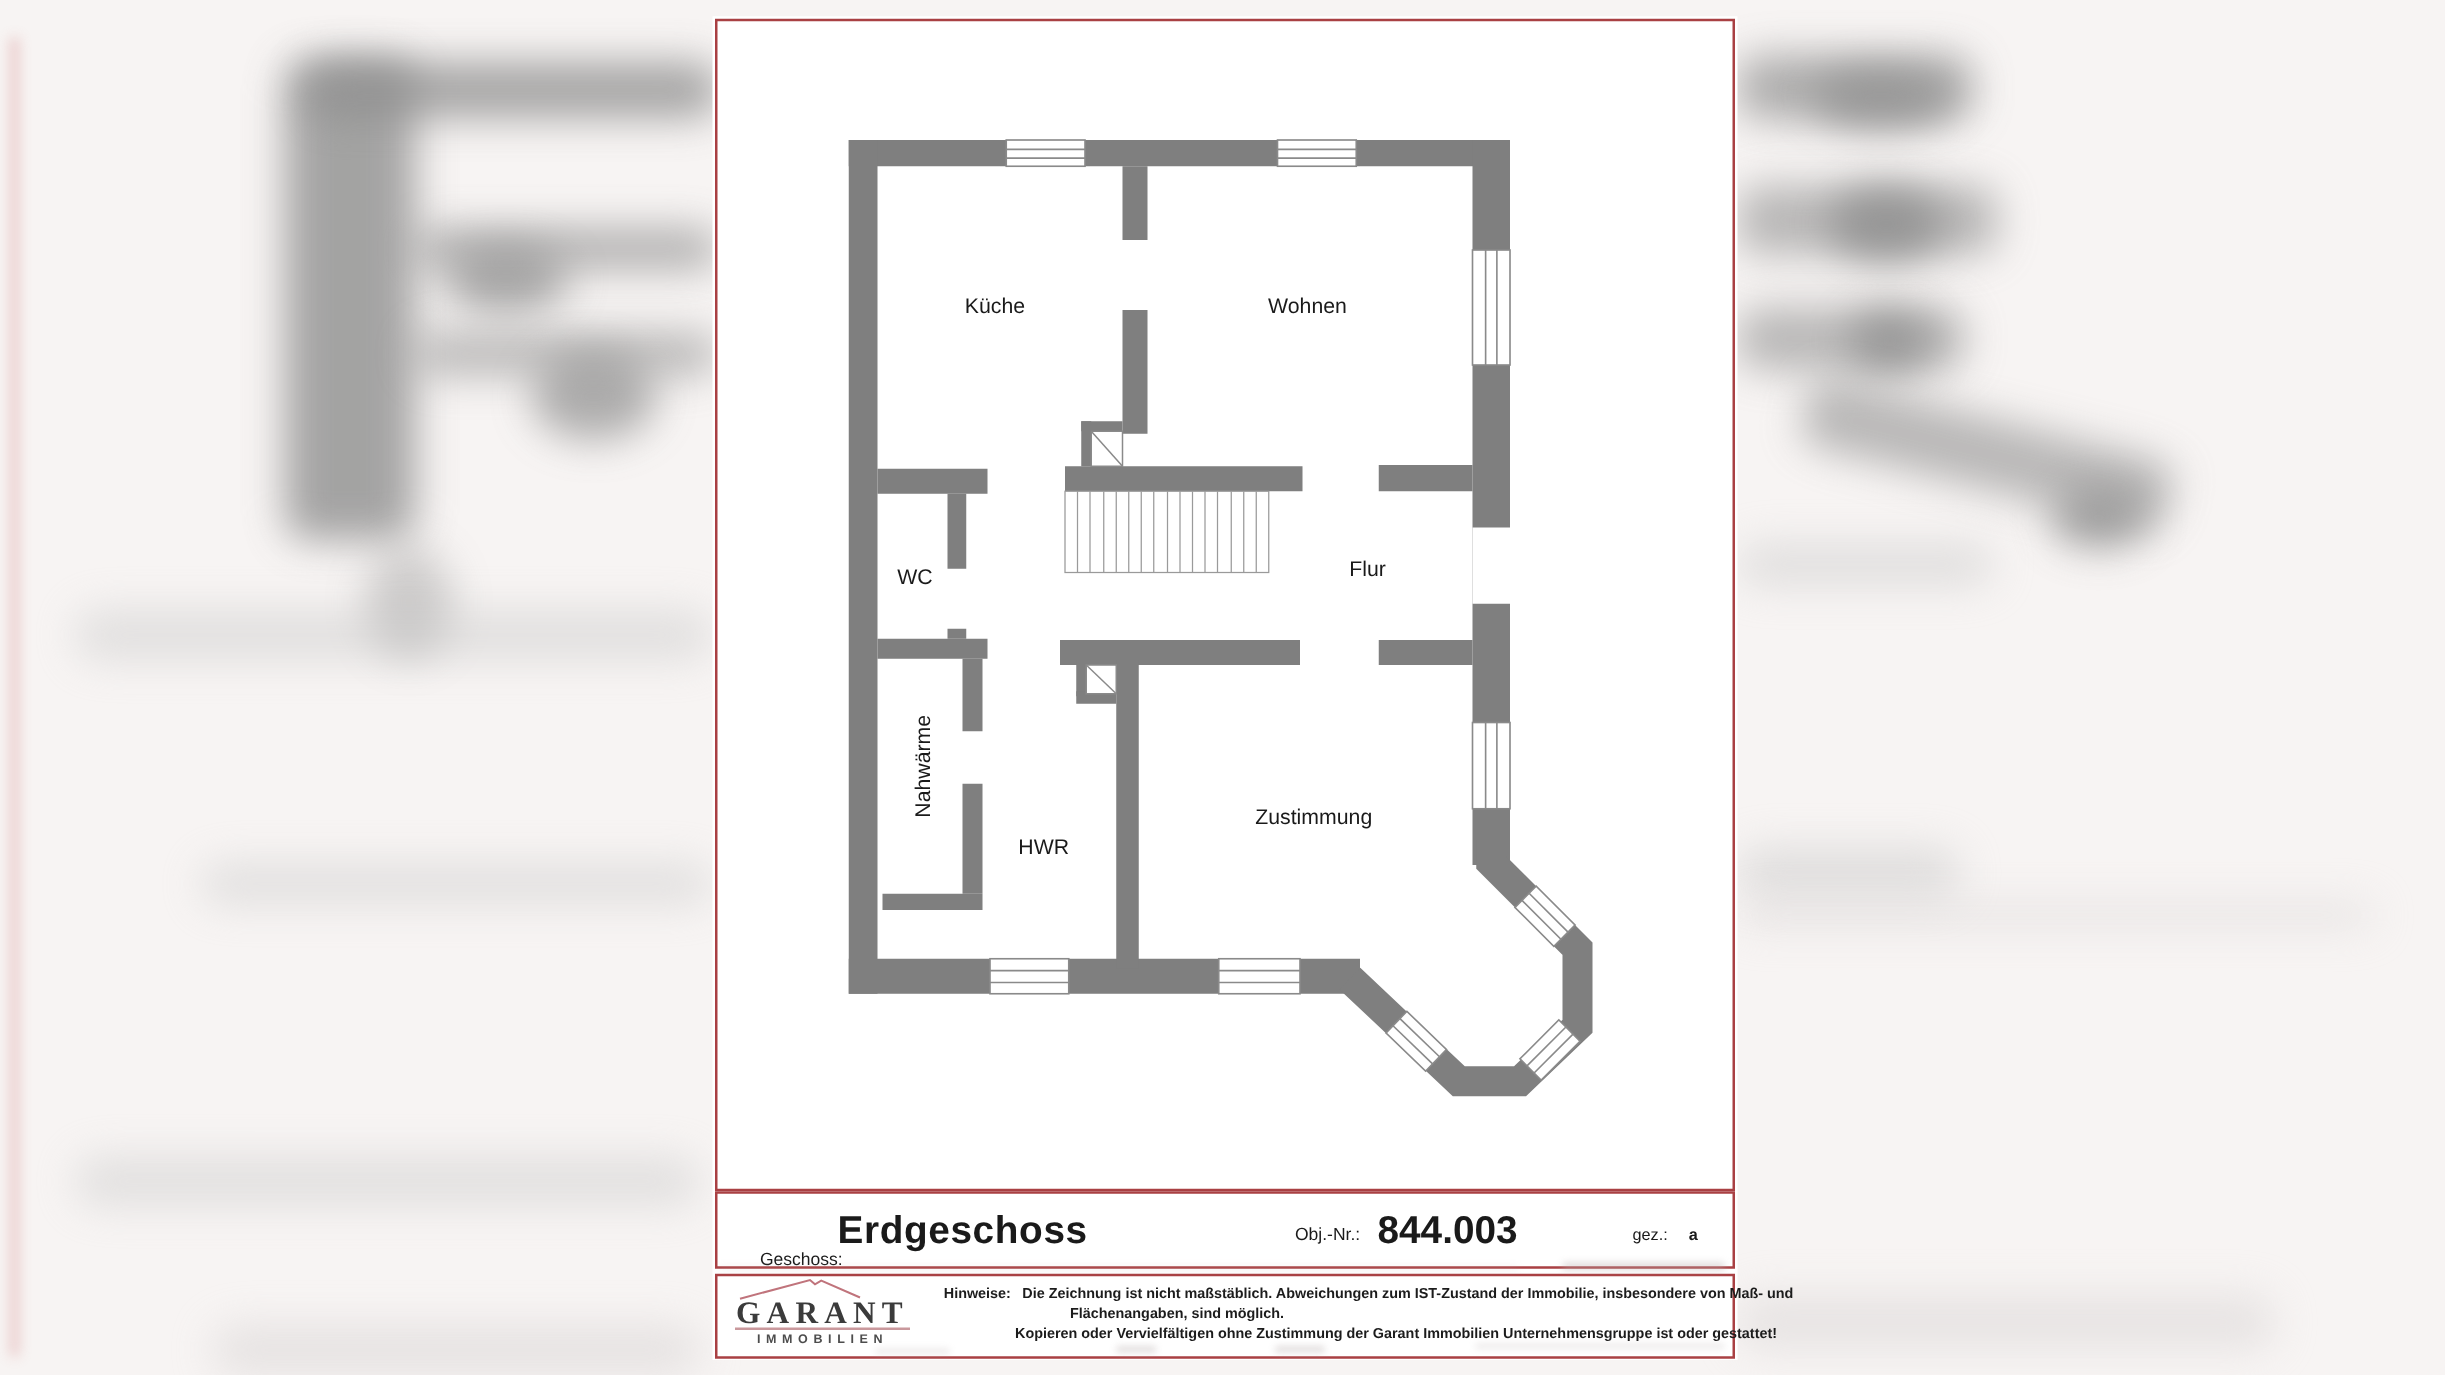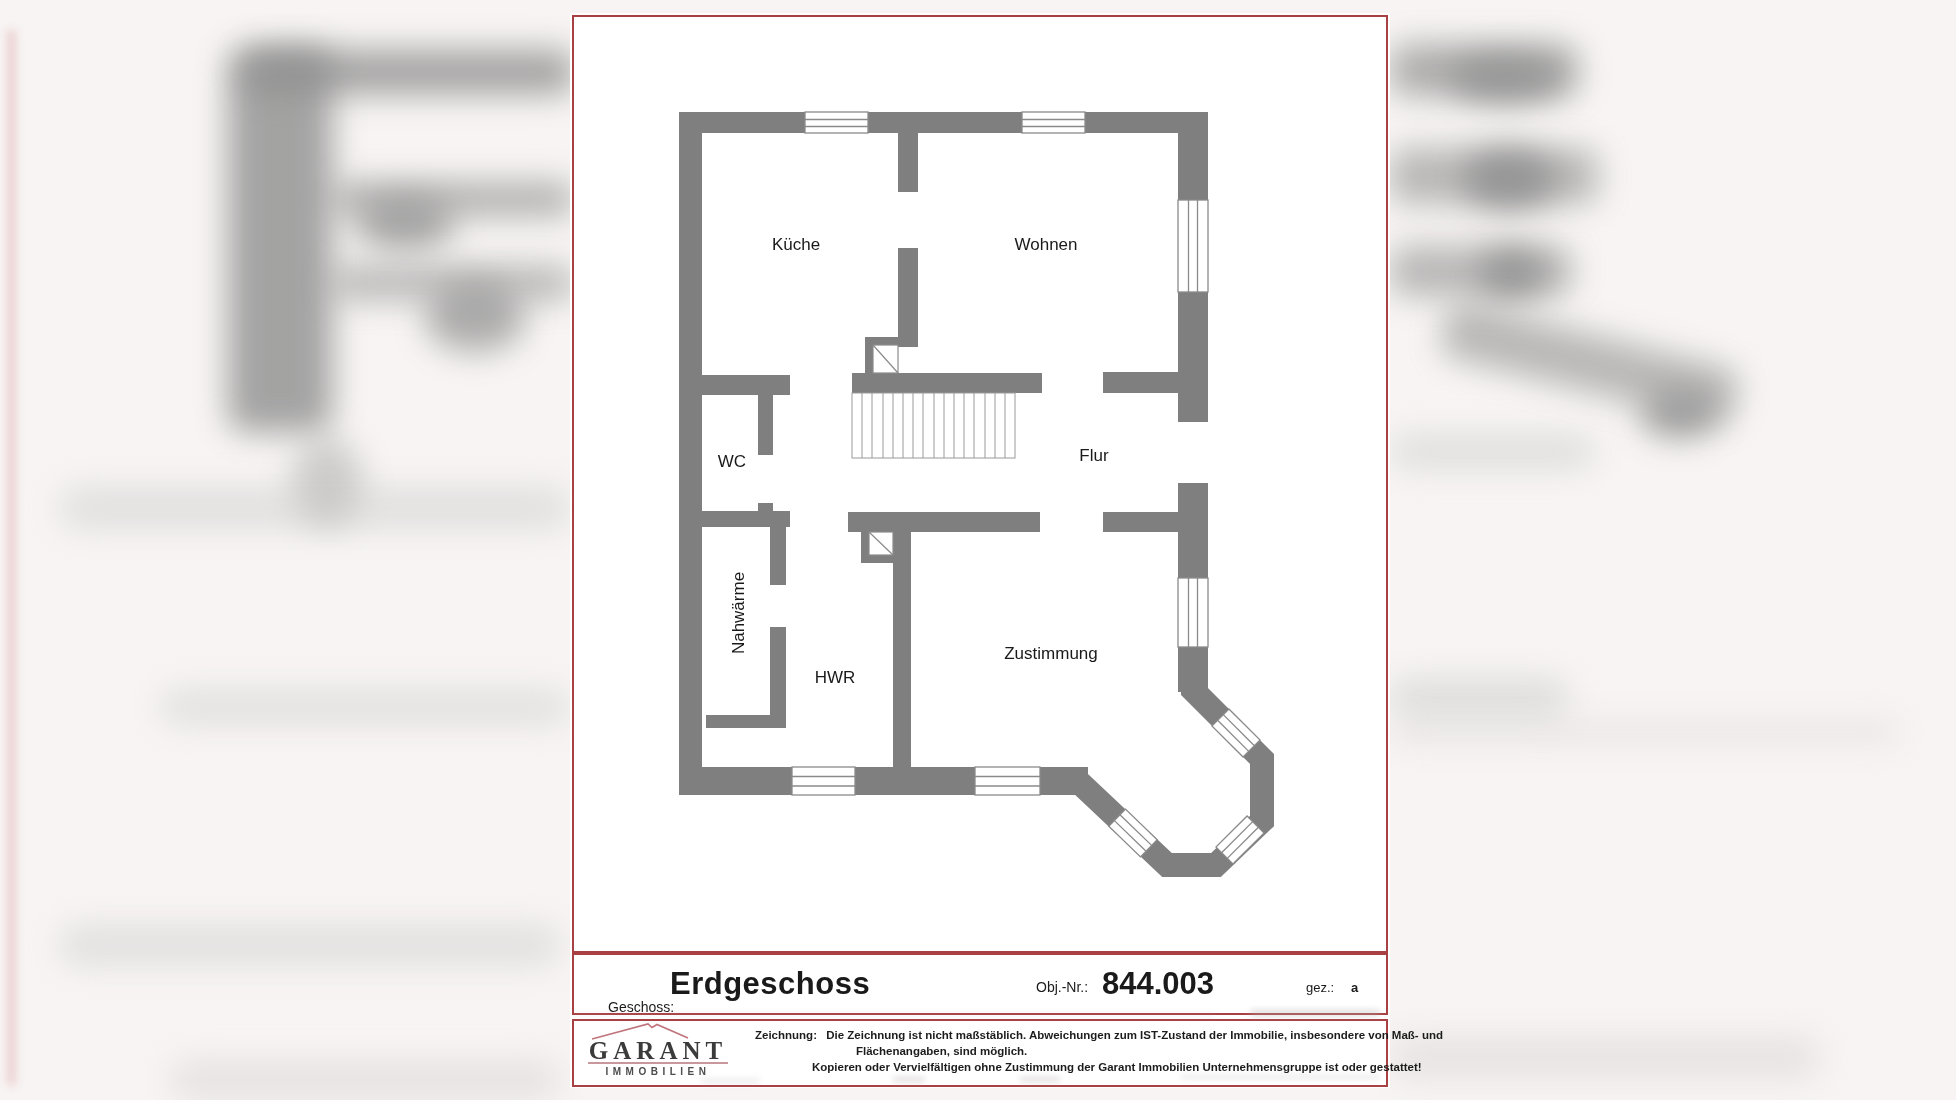--- a/index.html
+++ b/index.html
@@ -230,21 +230,21 @@
 <div id="logo">
   <svg id="logo-roof" width="140" height="20" viewBox="0 0 140 20">
     <polyline points="4,18 60,3 64,6.5 69,3.5 100,17" fill="none" stroke="#c0747c" stroke-width="1.6"></polyline>
   </svg>
   <div id="logo-name">GARANT</div>
   <div id="logo-line"></div>
   <div id="logo-sub">IMMOBILIEN</div>
 </div>
 
 <div class="hinweis-line" id="hinweis-1">
-  <span style="margin-right: 6px;">Zeichnung:</span>
+  <span style="margin-right: 6px;">Hinweise:</span>
   <span>Die Zeichnung ist nicht maßstäblich. Abweichungen zum IST-Zustand der Immobilie, insbesondere von Maß- und</span>
 </div>
 <div class="hinweis-line" id="hinweis-2">Flächenangaben, sind möglich.</div>
 <div class="hinweis-line" id="hinweis-3">Kopieren oder Vervielfältigen ohne Zustimmung der Garant Immobilien Unternehmensgruppe ist oder gestattet!</div>
 
 <div class="ghost" style="left:1250px;top:1010px;width:130px;height:6px;"></div>
 <div class="ghost" style="left:575px;top:1013px;width:640px;height:3px;opacity:.2;"></div>
 <div class="ghost" style="left:893px;top:1077px;width:32px;height:5px;"></div>
 <div class="ghost" style="left:1020px;top:1077px;width:40px;height:5px;"></div>
 <div class="ghost" style="left:1180px;top:1075px;width:200px;height:4px;opacity:.3;"></div>

